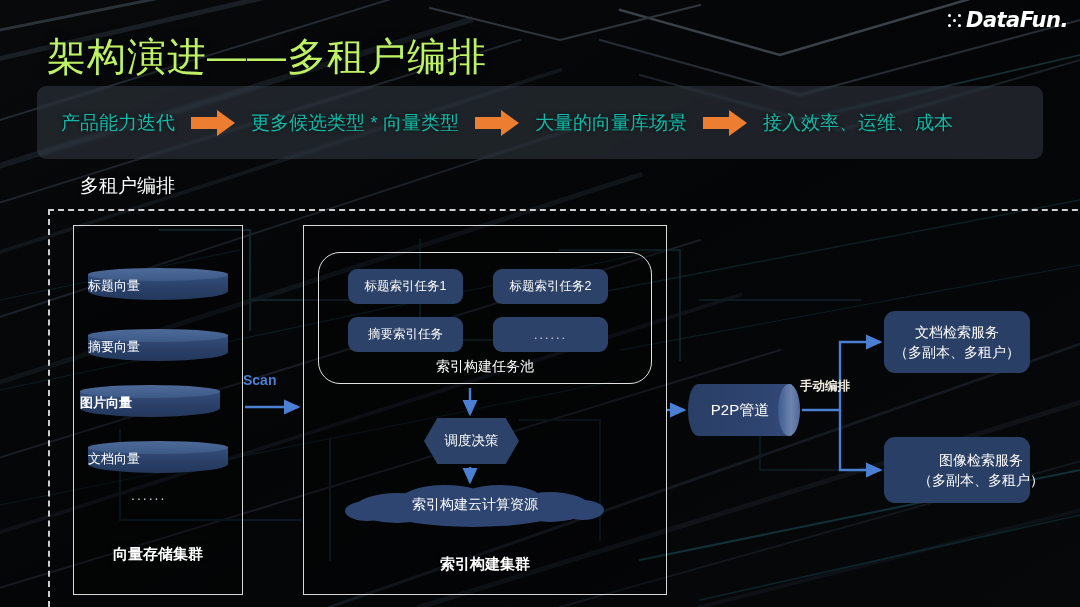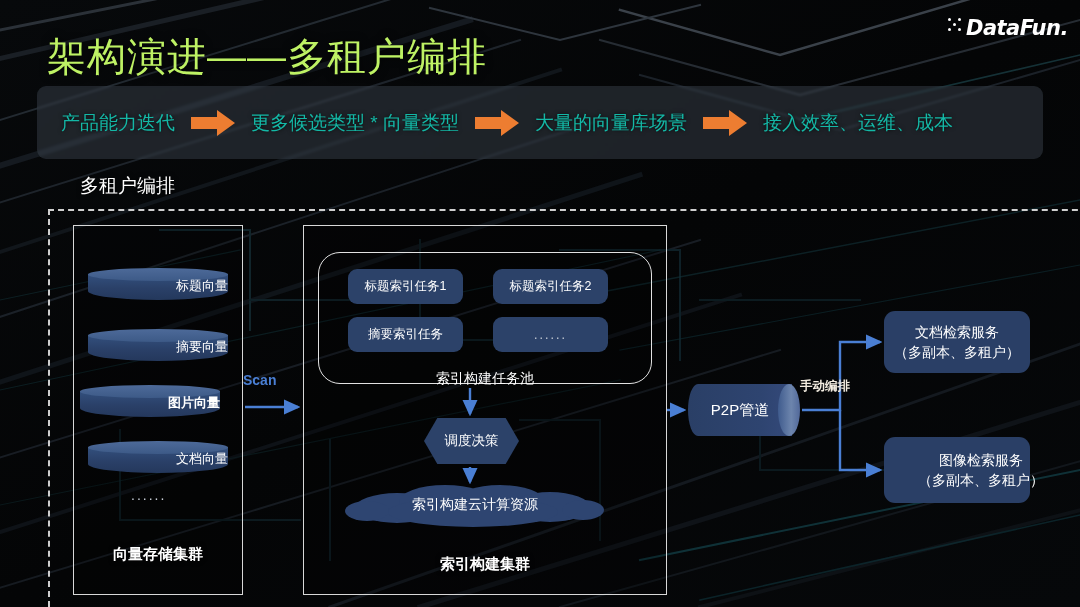--- a/index.html
+++ b/index.html
@@ -18,21 +18,21 @@
   #logo {
     position:absolute; top:8px; right:12px; z-index:6;
     display:flex; align-items:center; gap:5px;
   }
   #logo .dots { display:grid; grid-template-columns:repeat(3,3px); grid-gap:2px; }
   #logo .dots i { width:3px; height:3px; background:#fff; display:block; border-radius:50%; }
   #logo .dots i.off { opacity:0; }
   #logo .ltext {
     font-family:"DejaVu Sans",sans-serif;
     font-weight:bold; font-size:21px; color:#fff;
-    letter-spacing:-0.5px; font-style:italic;margin-top:8px;
+    letter-spacing:-0.5px; font-style:italic;
   }
 
   
   #title {
     position:absolute; left:47px; top:30px; z-index:5;
     font-size:39px; color:#bef264; letter-spacing:1px;
     white-space:nowrap;
     text-shadow:0 0 8px rgba(0,0,0,0.9);
   }
 
@@ -95,21 +95,21 @@
     position:absolute; left:0; top:6px; width:140px; height:26px;
     background:linear-gradient(180deg,#33507e 0%,#2a4068 55%,#24385c 100%);
     border-radius:0 0 70px 70px / 0 0 9px 9px;
   }
   .cyl .top {
     position:absolute; left:0; top:0px; width:140px; height:13px;
     background:linear-gradient(180deg,#4d6a99 0%,#3d5a87 100%);
     border-radius:50%;
   }
   .cyl .lbl {
-    position:absolute; left:0; top:9px; width:140px; text-align:right;
+    position:absolute; left:0; top:9px; width:140px; text-align:left;
     font-size:13px; color:#ffffff; z-index:2;
   }
   .dots-lbl {
     position:absolute; z-index:5; color:#c9cfd8; font-size:14px;
     letter-spacing:2px;
   }
 
   
   #scan-label {
     position:absolute; left:243px; top:372px; z-index:6;
@@ -122,21 +122,21 @@
     border:1.8px solid #e2e2e2; border-radius:22px; z-index:4;
   }
   .task {
     position:absolute; z-index:5;
     background:#2c4269; border-radius:9px;
     display:flex; align-items:center; justify-content:center;
     font-size:12.5px; color:#ffffff; white-space:nowrap;
   }
   #taskpool-label {
     position:absolute; left:318px; top:358px; width:334px;
-    text-align:center; font-size:14px; color:#ffffff; z-index:6;margin-top:12px;
+    text-align:center; font-size:14px; color:#ffffff; z-index:6;
   }
 
   
   #decision {
     position:absolute; left:424px; top:418px; width:95px; height:46px; z-index:5;
   }
   #decision .shape {
     width:100%; height:100%;
     background:#2c4269;
     clip-path:polygon(14% 0, 86% 0, 100% 50%, 86% 100%, 14% 100%, 0 50%);

